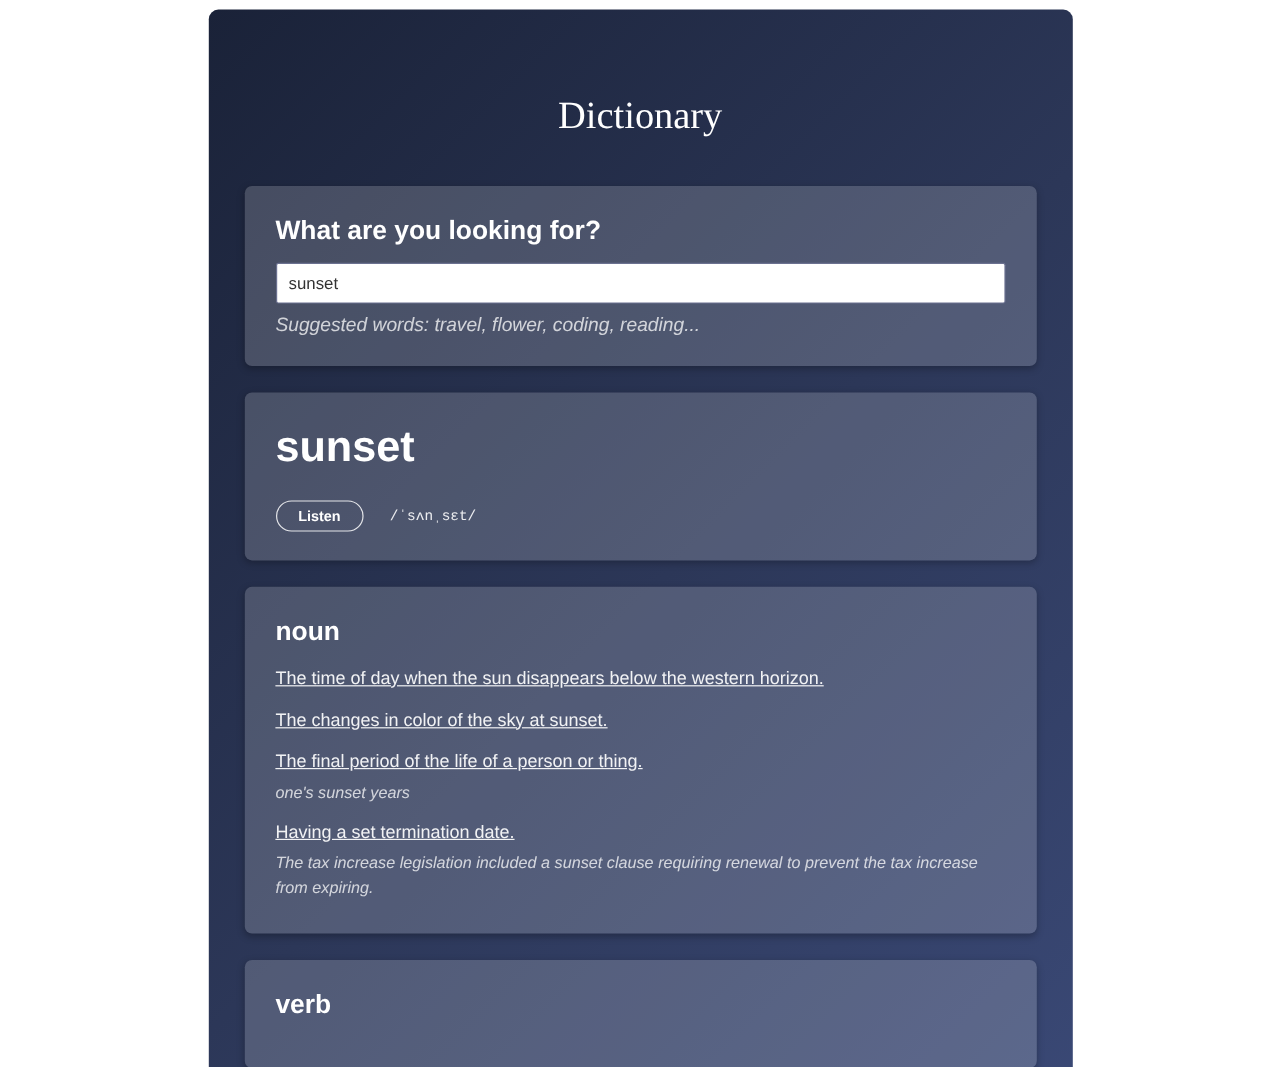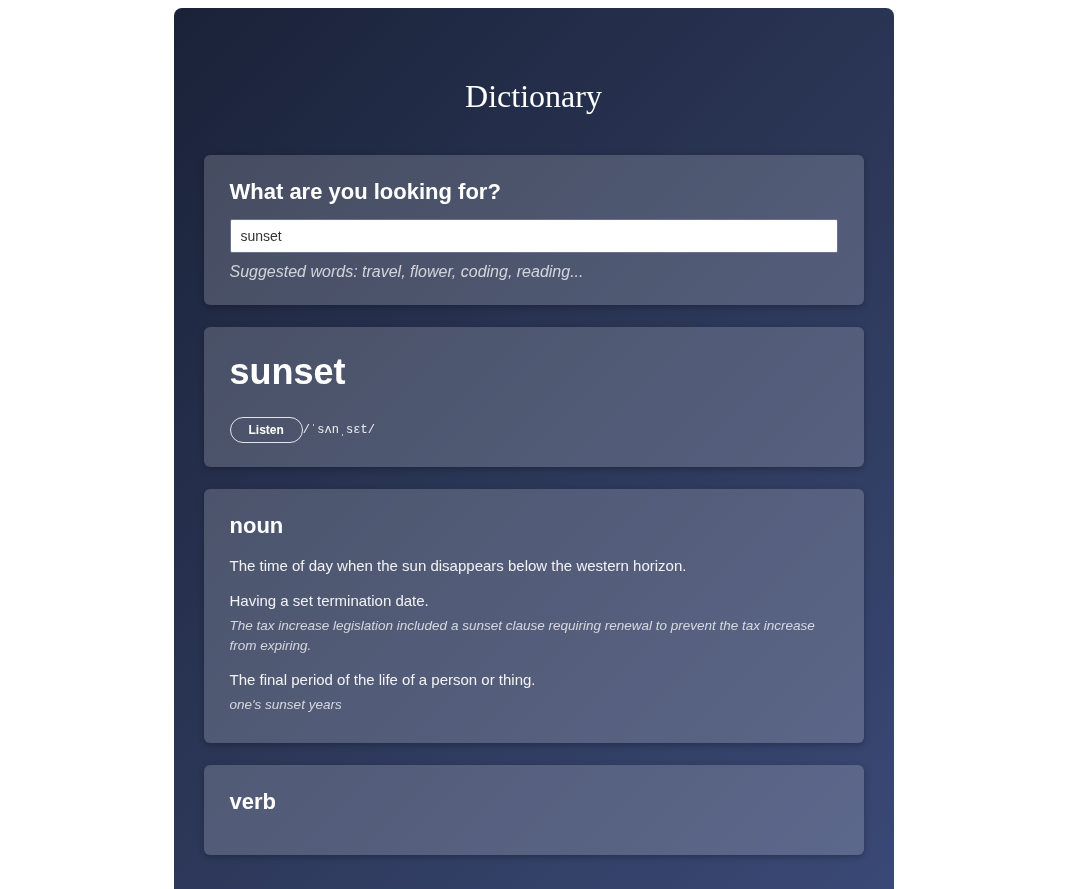--- a/index.html
+++ b/index.html
@@ -60,21 +60,21 @@
       font-style: italic;
     }
     .word-heading {
       font-size: 36px;
       font-weight: 700;
       margin-bottom: 24px;
     }
     .listen-row {
       display: flex;
       align-items: center;
-      gap: 0;
+      gap: 22px;
     }
     .listen-btn {
       border: 1.5px solid rgba(255,255,255,0.85);
       background: transparent;
       color: #ffffff;
       font-size: 12px;
       font-weight: 600;
       padding: 5px 18px;
       border-radius: 999px;
       cursor: pointer;
@@ -87,20 +87,21 @@
     .pos {
       font-size: 22px;
       font-weight: 700;
       margin-bottom: 16px;
     }
     .definition {
       font-size: 15px;
       color: rgba(255,255,255,0.92);
       margin-bottom: 4px;
       line-height: 1.5;
+      text-decoration: underline;
     }
     .example {
       font-size: 13.5px;
       color: rgba(255,255,255,0.75);
       font-style: italic;
       margin-bottom: 4px;
       line-height: 1.5;
     }
     .def-block {
       margin-bottom: 12px;
@@ -128,26 +129,29 @@
       <span class="pronunciation">/ˈsʌnˌsɛt/</span>
     </div>
   </div>
 
   <div class="card">
     <div class="pos">noun</div>
     <div class="def-block">
       <div class="definition">The time of day when the sun disappears below the western horizon.</div>
     </div>
     <div class="def-block">
-      <div class="definition">Having a set termination date.</div>
-      <div class="example">The tax increase legislation included a sunset clause requiring renewal to prevent the tax increase from expiring.</div>
+      <div class="definition">The changes in color of the sky at sunset.</div>
     </div>
     <div class="def-block">
       <div class="definition">The final period of the life of a person or thing.</div>
       <div class="example">one's sunset years</div>
+    </div>
+    <div class="def-block">
+      <div class="definition">Having a set termination date.</div>
+      <div class="example">The tax increase legislation included a sunset clause requiring renewal to prevent the tax increase from expiring.</div>
     </div>
   </div>
 
   <div class="card">
     <div class="pos">verb</div>
 
   </div>
 </div>
 
 </body></html>

